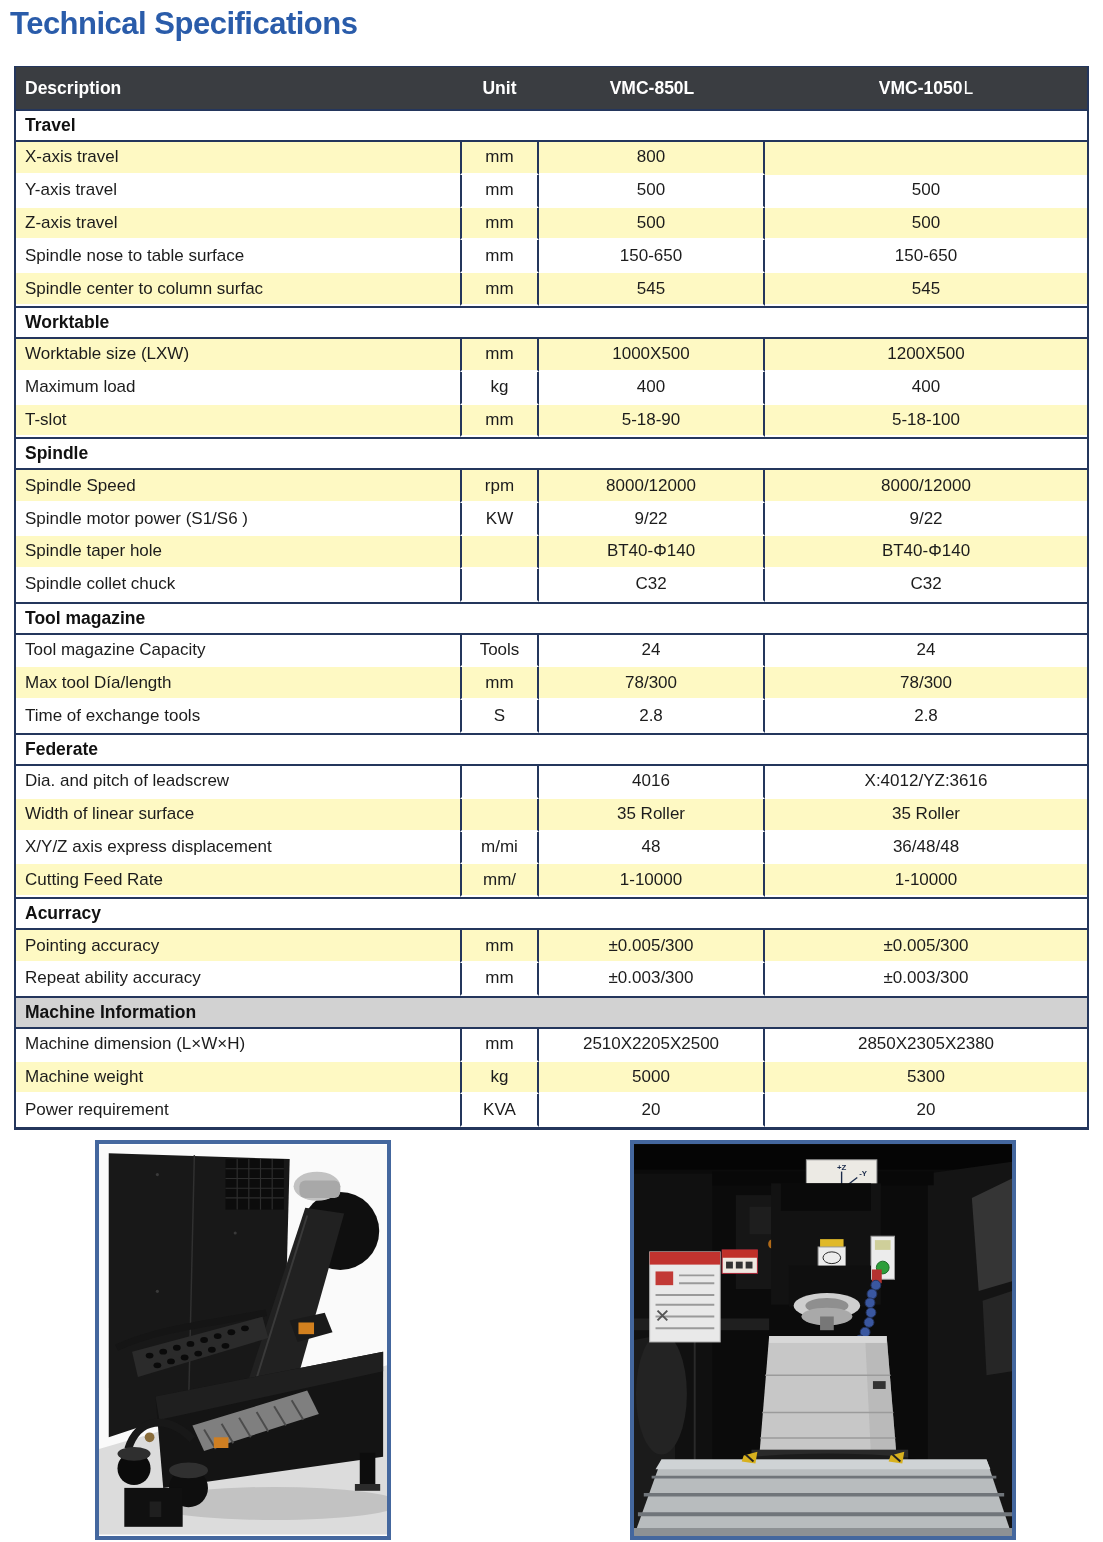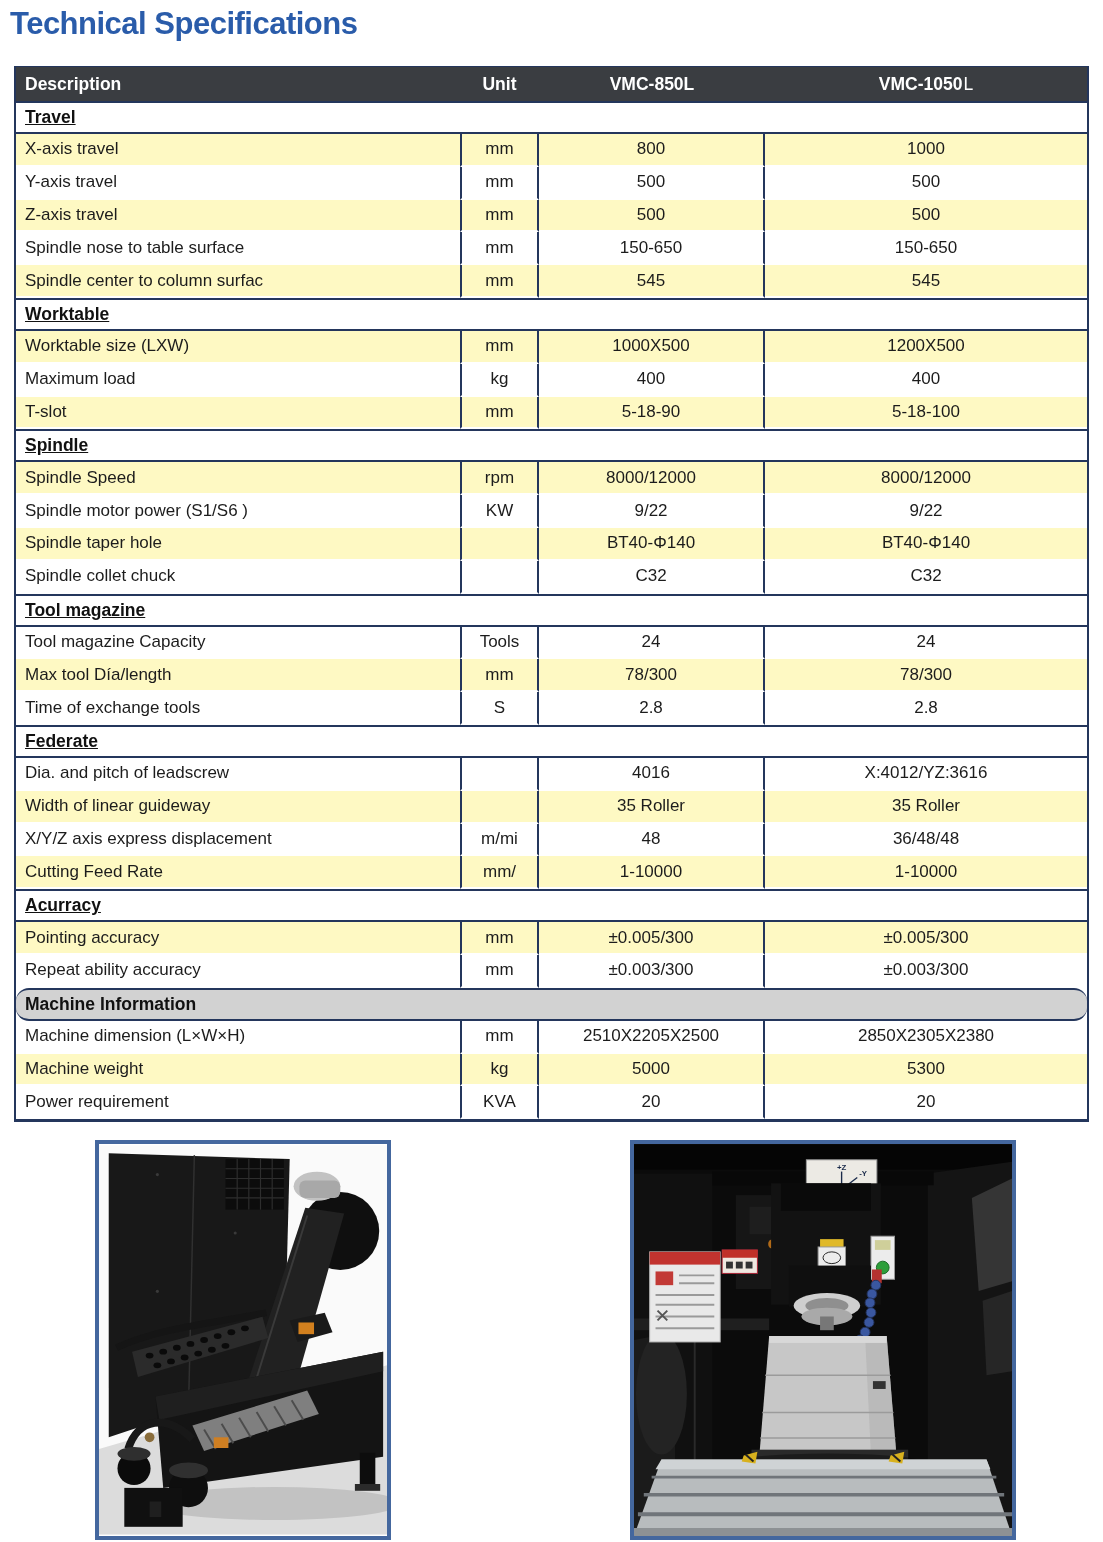--- a/index.html
+++ b/index.html
@@ -9,30 +9,30 @@
 
   .title { position:absolute; left:10px; top:6px; font-size:31px; font-weight:700;
            color:#2a5caa; letter-spacing:-0.5px; }
 
   .spec-table { position:absolute; left:14px; top:66px; width:1075px;
                 border:2px solid #24365c; border-top-width:1px; border-bottom-width:3px;
                 background:#ffffff; font-size:17px; }
 
   .grid-row { display:grid; grid-template-columns:444px 79px 226px 1fr; }
 
-  .thead { background:#3a3d41; color:#ffffff; font-weight:bold; height:34px;text-align:center; }
+  .thead { background:#3a3d41; color:#ffffff; font-weight:bold; height:42px;text-align:center; }
   .thead .th { display:flex; align-items:center; justify-content:center; font-size:17.5px; }
   .thead .c-desc { justify-content:flex-start; padding-left:9px; }
   .m2-suffix { font-weight:400; margin-left:1px; }
 
   .section-row { height:33px; display:flex; align-items:center; padding-left:9px;
                  font-weight:bold; font-size:17.5px; color:#111;
                  border-top:2px solid #24365c; border-bottom:2px solid #24365c; }
-  .section-row.white { background:#ffffff;text-decoration:underline; }
-  .section-row.gray  { background:#d2d2d2;border-radius:13px; }
+  .section-row.white { background:#ffffff; }
+  .section-row.gray  { background:#d2d2d2; }
 
   .row { height:32.8px; }
   .row.gray  { background:#fef9c3; }
   .row.white { background:#ffffff; }
   .row .cell { display:flex; align-items:center; justify-content:center; height:100%;
                border-bottom:2px solid #ffffff; }
   .row .c-desc { justify-content:flex-start; padding-left:9px; }
   .row .c-unit { border-left:2px solid #24365c; border-right:2px solid #24365c; }
   .row .c-m1   { border-right:2px solid #24365c; }
 
@@ -57,21 +57,20 @@
           <span>VMC-1050</span>
           <span class="m2-suffix">L</span>
         </div>
     </div>
     <div id="table-body">
         <div class="section-row white">Travel</div>
         <div class="grid-row row gray">
           <div class="cell c-desc">X-axis travel</div>
           <div class="cell c-unit">mm</div>
           <div class="cell c-m1">800</div>
-          <div class="cell c-m2">1000</div>
         </div>
         <div class="grid-row row white">
           <div class="cell c-desc">Y-axis travel</div>
           <div class="cell c-unit">mm</div>
           <div class="cell c-m1">500</div>
           <div class="cell c-m2">500</div>
         </div>
         <div class="grid-row row gray">
           <div class="cell c-desc">Z-axis travel</div>
           <div class="cell c-unit">mm</div>
@@ -154,21 +153,21 @@
           <div class="cell c-m2">2.8</div>
         </div>
         <div class="section-row white">Federate</div>
         <div class="grid-row row white">
           <div class="cell c-desc">Dia. and pitch of leadscrew</div>
           <div class="cell c-unit"></div>
           <div class="cell c-m1">4016</div>
           <div class="cell c-m2">X:4012/YZ:3616</div>
         </div>
         <div class="grid-row row gray">
-          <div class="cell c-desc">Width of linear guideway</div>
+          <div class="cell c-desc">Width of linear surface</div>
           <div class="cell c-unit"></div>
           <div class="cell c-m1">35 Roller</div>
           <div class="cell c-m2">35 Roller</div>
         </div>
         <div class="grid-row row white">
           <div class="cell c-desc">X/Y/Z axis express displacement</div>
           <div class="cell c-unit">m/mi</div>
           <div class="cell c-m1">48</div>
           <div class="cell c-m2">36/48/48</div>
         </div>

